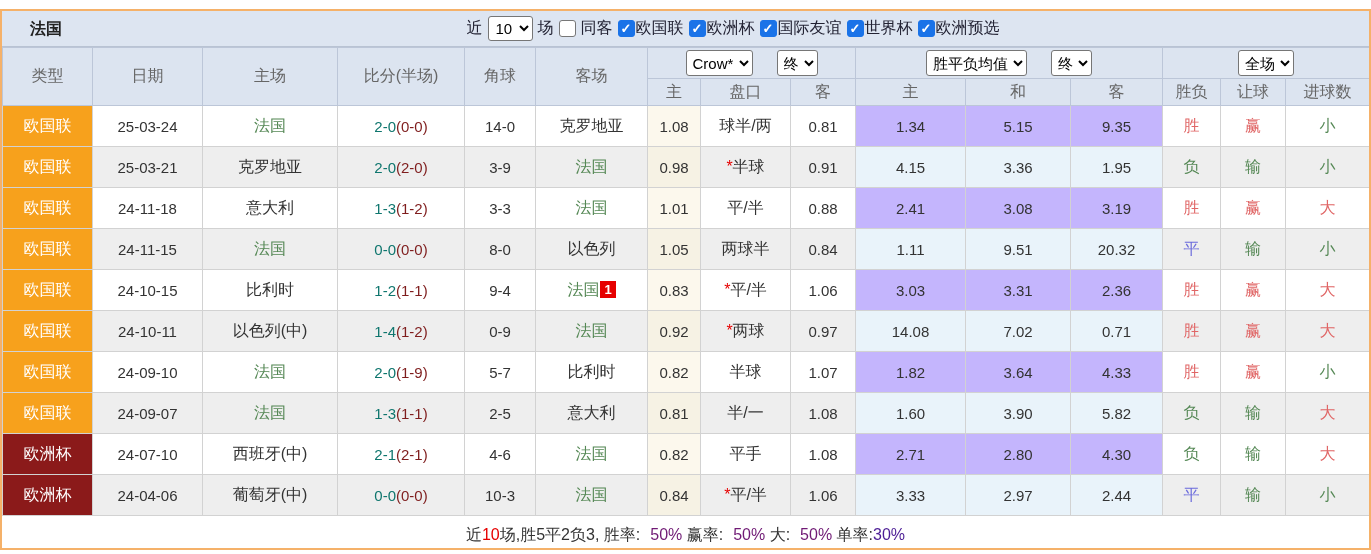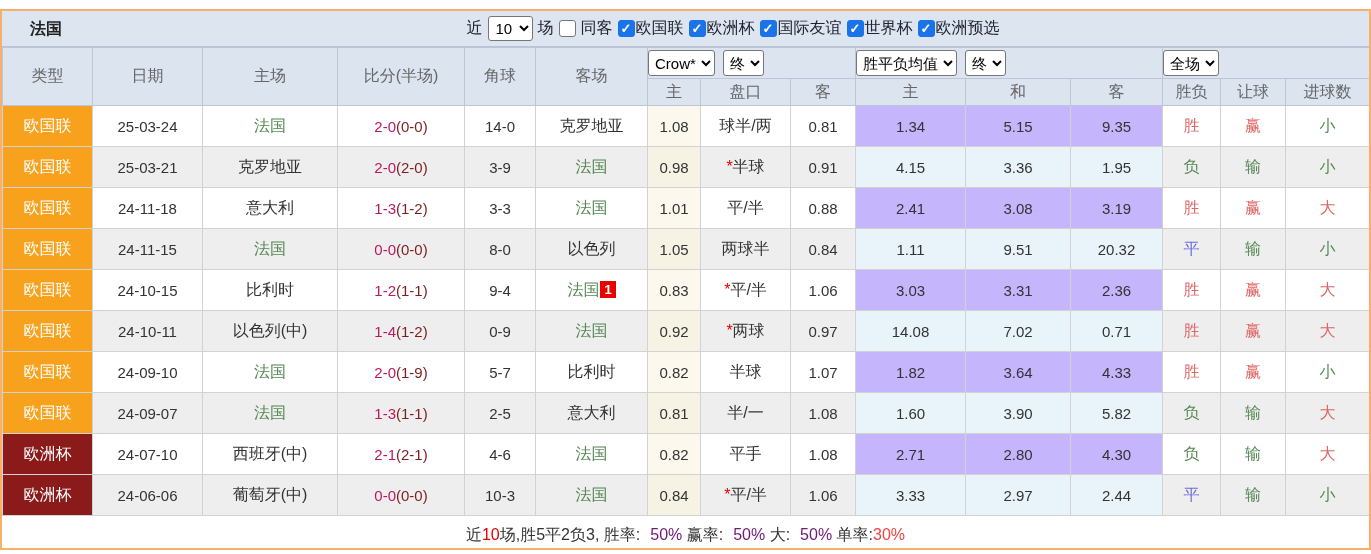--- a/index.html
+++ b/index.html
@@ -21,50 +21,50 @@
   .cbx[data-checked="true"]::after { content: "✓"; color: #fff; font-size: 13px; font-weight: bold; line-height: 1; }
   .lg-item { display: inline-flex; align-items: center; gap: 1px; }
 
   
   table { border-collapse: collapse; table-layout: fixed; width: 1367px; padding-left: 16px; }
   th, td { text-align: center; vertical-align: middle; overflow: hidden; white-space: nowrap; }
   thead th { background: #dce4f0; color: #666; font-weight: normal; font-size: 16px;
              border: 1px solid #bcc6d8; }
   .hrow1 th { height: 31px; }
   .hrow2 th { height: 27px; }
-  .grp { display: flex; align-items: center; gap: 8px; }
+  .grp { display: flex; align-items: center; justify-content: center; gap: 24px; }
   .grp select { font-size: 15px; height: 26px; border: 1px solid #767676; border-radius: 3px;
                 background: #fff; padding: 0 2px; }
   tbody td { height: 41px; font-size: 15px; color: #333; border: 1px solid #d2d2d2; background: #fff; }
   tbody tr:nth-child(even) td { background: #eeeeee; }
   td.cn { font-size: 16px; }
   tbody tr td.type-cell[data-tone="orange"] { background: #f7a11c; color: #fff; }
   tbody tr td.type-cell[data-tone="maroon"] { background: #8b1a1a; color: #fff; }
   tbody tr td.col-cream { background: #fcf8ed; }
   tbody tr:nth-child(even) td.col-cream { background: #f6f2e4; }
   tbody tr td.col-blue { background: #c4b5fd; }
   tbody tr:nth-child(even) td.col-blue { background: #e9f3fa; }
   td[data-tone="green"], span[data-tone="green"] { color: #558855; }
   td[data-tone="dark"],  span[data-tone="dark"]  { color: #333; }
   td[data-tone="red"],   span[data-tone="red"]   { color: #e06666; }
   td[data-tone="blue"],  span[data-tone="blue"]  { color: #6b6bdc; }
-  .score { color: #be185d; }
+  .score { color: #0f766e; }
   .half { color: #7f1d1d; }
   .star { color: #e60000; }
   .redcard { display: inline-block; background: #e60000; color: #fff; font-weight: bold;
              font-size: 13px; line-height: 17px; padding: 0 4px; margin-left: 1px; vertical-align: 1px; }
   .redcard:empty { display: none; }
 
   
   .footer { height: 38px; display: flex; align-items: center; justify-content: center;
             background: #fff; font-size: 16px; }
   .fp[data-tone="dark"]  { color: #333; }
   .fp[data-tone="red"]   { color: #e60000; }
   .fp[data-tone="blue"]  { color: #701a75; margin-left: 10px; }
-  .fp[data-tone="green"] { color: #ef4444; }
+  .fp[data-tone="green"] { color: #4c1d95; }
   .fp { white-space: pre; }
 </style>
 </head>
 <body>
 
 <div class="top-strip"></div>
 
 <div class="container">
 
   <div class="topbar">
@@ -378,21 +378,21 @@
       <td class="col-blue">2.71</td>
       <td class="col-blue">2.80</td>
       <td class="col-blue">4.30</td>
       <td class="cn" data-tone="green">负</td>
       <td class="cn" data-tone="green">输</td>
       <td class="cn" data-tone="red">大</td>
     </tr>
 
     <tr>
       <td class="type-cell cn" data-tone="maroon">欧洲杯</td>
-      <td>24-06-06</td>
+      <td>24-04-06</td>
       <td class="cn" data-tone="dark">葡萄牙(中)</td>
       <td>
         <span class="score">0-0</span><span class="half">(0-0)</span>
       </td>
       <td>10-3</td>
       <td class="cn">
         <span data-tone="green">法国</span>
       </td>
       <td class="col-cream">0.84</td>
       <td class="cn">

